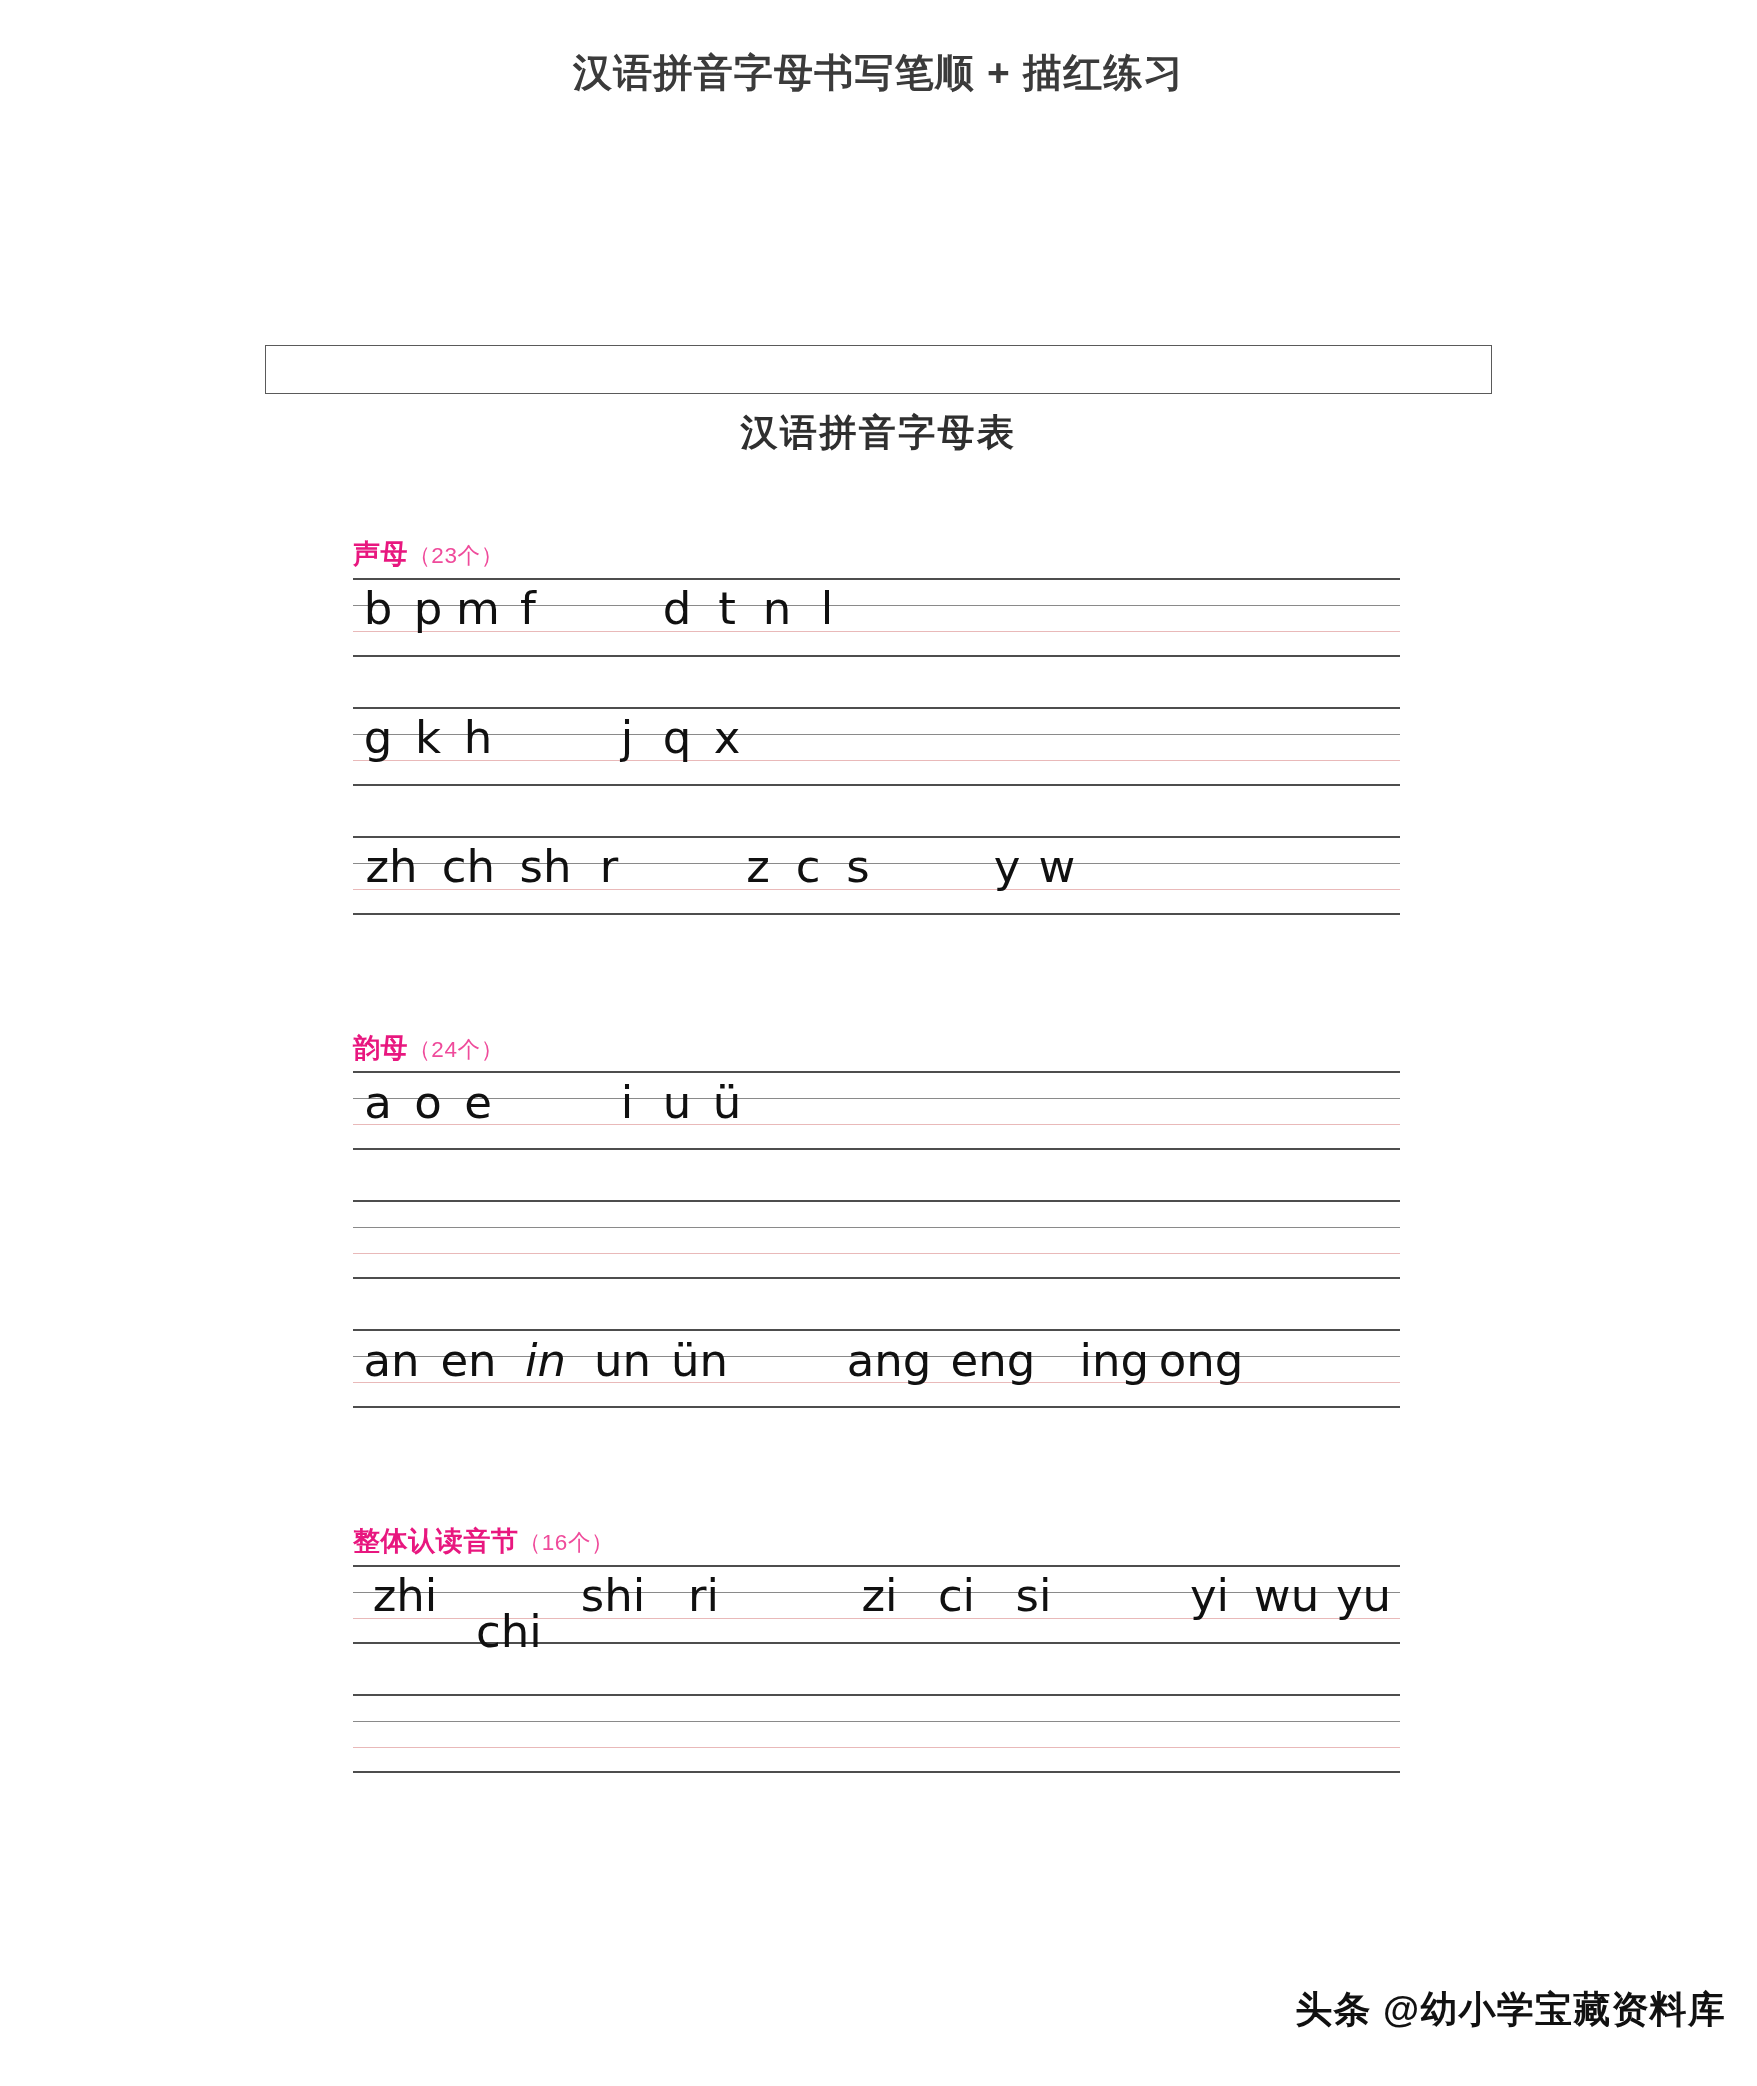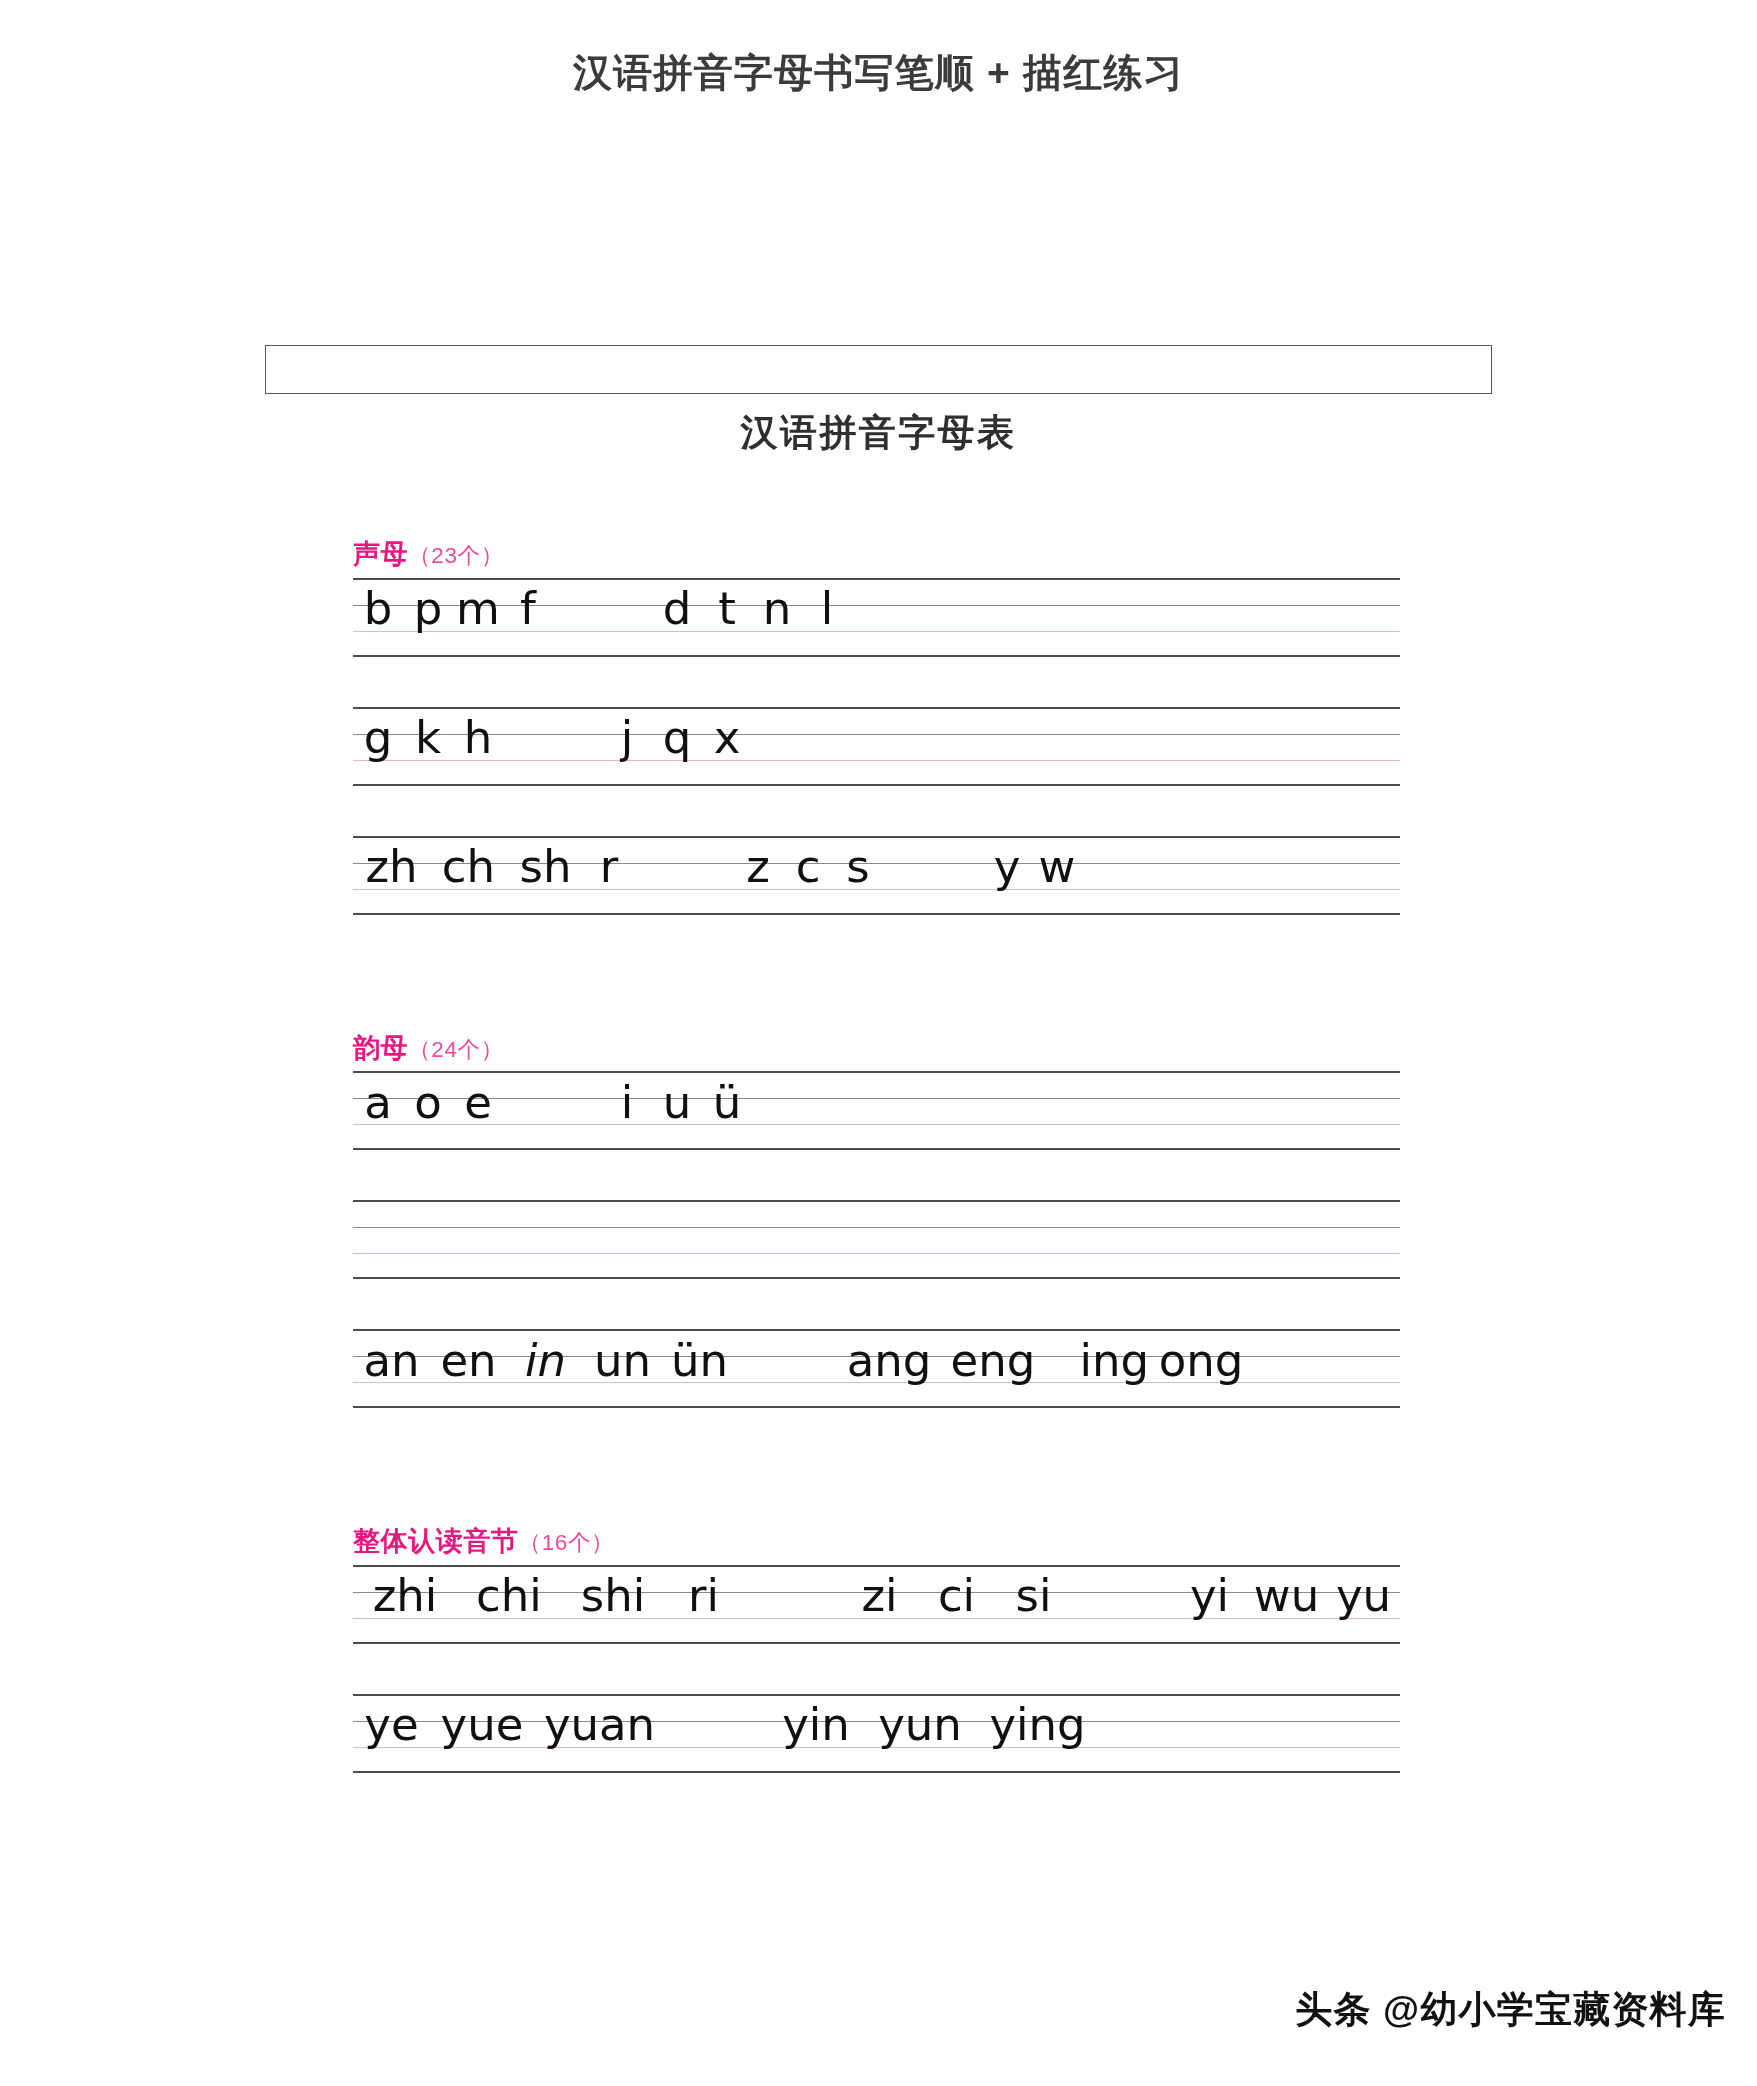--- a/index.html
+++ b/index.html
@@ -262,21 +262,21 @@
     <div class="section">
       <div class="section-head"><span class="cn">整体认读音节</span><span class="cnt">（16个）</span></div>
       <div class="staff">
         <div class="ln top"></div>
         <div class="ln mid"></div>
         <div class="ln base"></div>
         <div class="ln bottom"></div>
         <div class="glyph-row">
           <span class="grp">
             <span class="it" style="width: 104px;">zhi</span>
-            <span class="it" style="width: 104px;">chi</span>
+            <span class="it" style="width: 104px; margin-top: 36px;">chi</span>
             <span class="it" style="width: 104px;">shi</span>
             <span class="it" style="width: 77px;">ri</span>
           </span>
           <span class="gap" style="width: 99px;"></span>
           <span class="grp">
             <span class="it" style="width: 77px;">zi</span>
             <span class="it" style="width: 77px;">ci</span>
             <span class="it" style="width: 77px;">si</span>
           </span>
           <span class="gap" style="width: 99px;"></span>
@@ -285,31 +285,18 @@
             <span class="it" style="width: 77px;">wu</span>
             <span class="it" style="width: 77px;">yu</span>
           </span>
         </div>
       </div>
       <div class="staff">
         <div class="ln top"></div>
         <div class="ln mid"></div>
         <div class="ln base"></div>
         <div class="ln bottom"></div>
-        <div class="glyph-row">
-          <span class="grp">
-            <span class="it" style="width: 77px;">ye</span>
-            <span class="it" style="width: 104px;">yue</span>
-            <span class="it" style="width: 131px;">yuan</span>
-          </span>
-          <span class="gap" style="width: 99px;"></span>
-          <span class="grp">
-            <span class="it" style="width: 104px;">yin</span>
-            <span class="it" style="width: 104px;">yun</span>
-            <span class="it" style="width: 131px;">ying</span>
-          </span>
-        </div>
       </div>
     </div>
   </div>
 
 <div class="watermark">头条 @幼小学宝藏资料库</div>
 
 
 </body></html>

